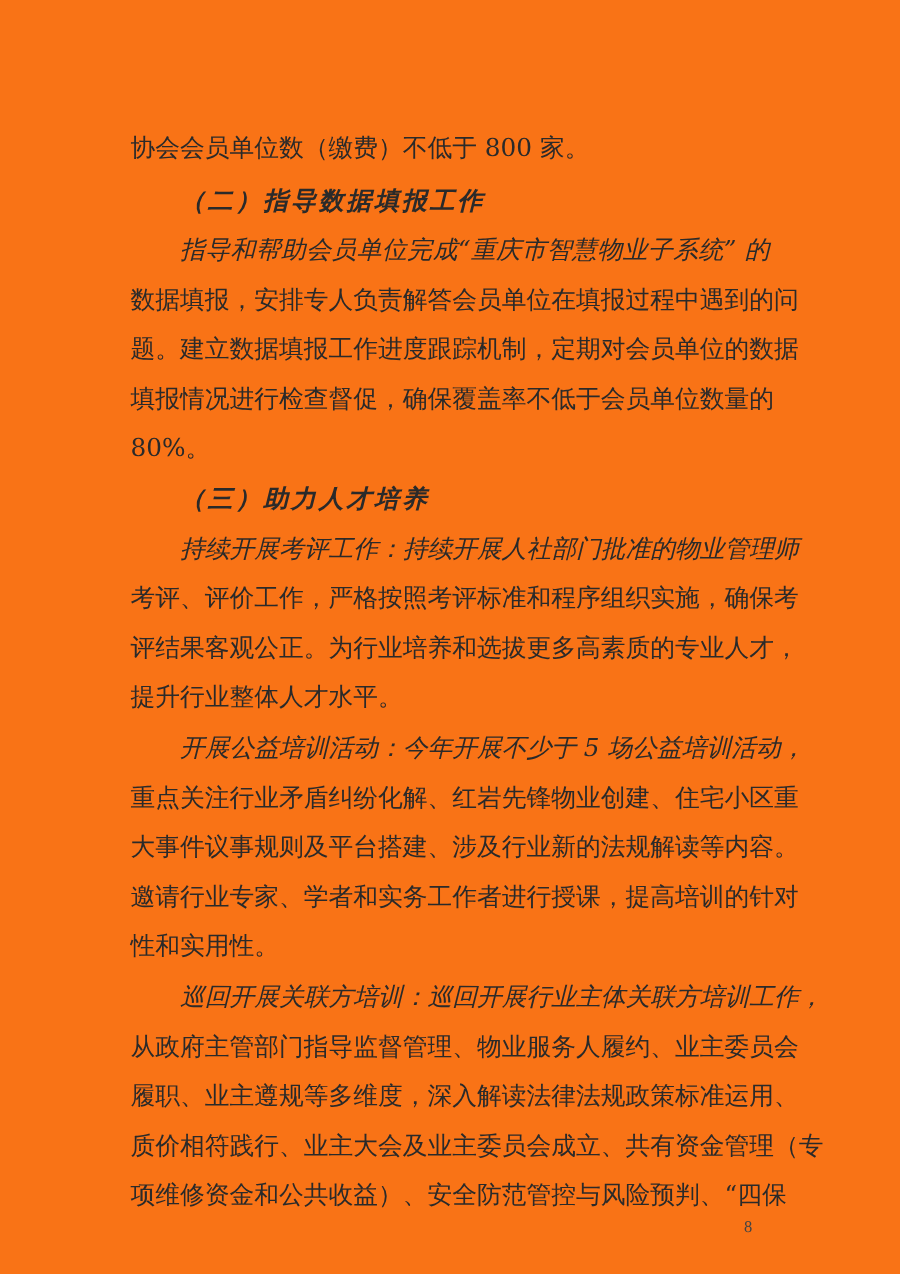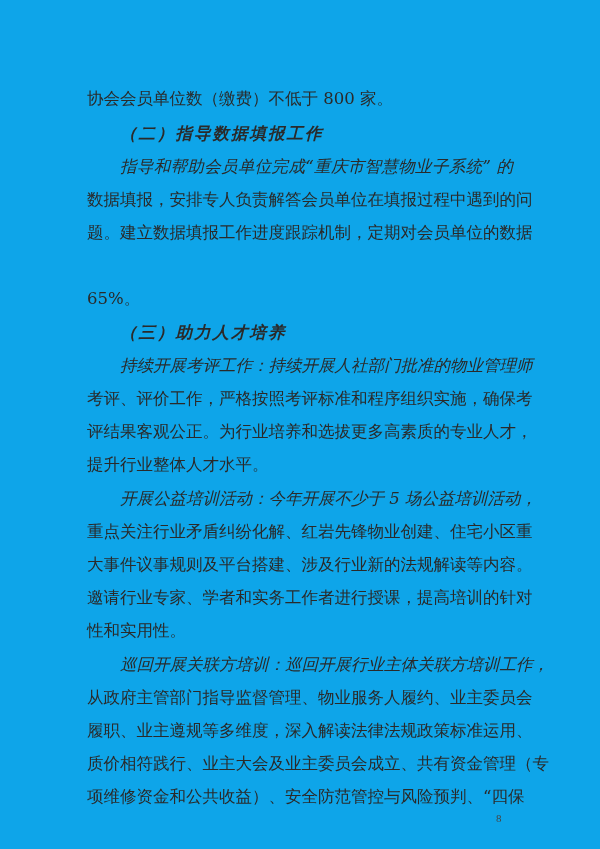--- a/index.html
+++ b/index.html
@@ -1,36 +1,37 @@
 <!DOCTYPE html>
 <html><head>
   <meta charset="utf-8">
   <style>
     html, body { margin: 0; padding: 0; background: #ffffff; }
     body { width: 600px; height: 849px; position: relative; overflow: hidden;
            font-family: "DejaVu Serif", "Liberation Serif", serif; color: #2a2a2a; }
-    .page { position: absolute; left: 0; top: 0; width: 600px; height: 849px; background: #0ea5e9; }
+    .page { position: absolute; left: 0; top: 0; width: 600px; height: 849px; background: #f97316; }
     .line { position: absolute; left: 87px; width: 426px; height: 24px; font-size: 16.5px;
             line-height: 24px; white-space: nowrap; text-align: justify; text-align-last: justify; }
     .line.last { text-align-last: left; }
     .line.indent { left: 120px; width: 393px; font-style: italic; }
     .heading { font-weight: bold; text-align-last: left; letter-spacing: 2px; }
     .page-num { position: absolute; left: 496px; top: 785px; font-size: 11px;
                 font-family: "Liberation Serif", serif; color: #444; }
   </style>
 </head>
 <body>
 
 <div class="page">
   <div class="line last" style="top:87px">协会会员单位数（缴费）不低于 800 家。</div>
   <div class="line indent heading" style="top:122px">（二）指导数据填报工作</div>
   <div class="line indent" style="top:155px">指导和帮助会员单位完成“重庆市智慧物业子系统” 的</div>
   <div class="line" style="top:188px">数据填报，安排专人负责解答会员单位在填报过程中遇到的问</div>
   <div class="line" style="top:221px">题。建立数据填报工作进度跟踪机制，定期对会员单位的数据</div>
-  <div class="line last" style="top:287px">65%。</div>
+  <div class="line" style="top:254px">填报情况进行检查督促，确保覆盖率不低于会员单位数量的</div>
+  <div class="line last" style="top:287px">80%。</div>
   <div class="line indent heading" style="top:321px">（三）助力人才培养</div>
   <div class="line indent" style="top:354px">持续开展考评工作：持续开展人社部门批准的物业管理师</div>
   <div class="line" style="top:387px">考评、评价工作，严格按照考评标准和程序组织实施，确保考</div>
   <div class="line" style="top:420px">评结果客观公正。为行业培养和选拔更多高素质的专业人才，</div>
   <div class="line last" style="top:453px">提升行业整体人才水平。</div>
   <div class="line indent" style="top:487px">开展公益培训活动：今年开展不少于 5 场公益培训活动，</div>
   <div class="line" style="top:520px">重点关注行业矛盾纠纷化解、红岩先锋物业创建、住宅小区重</div>
   <div class="line" style="top:586px">邀请行业专家、学者和实务工作者进行授课，提高培训的针对</div>
   <div class="line" style="top:553px">大事件议事规则及平台搭建、涉及行业新的法规解读等内容。</div>
   <div class="line last" style="top:619px">性和实用性。</div>

